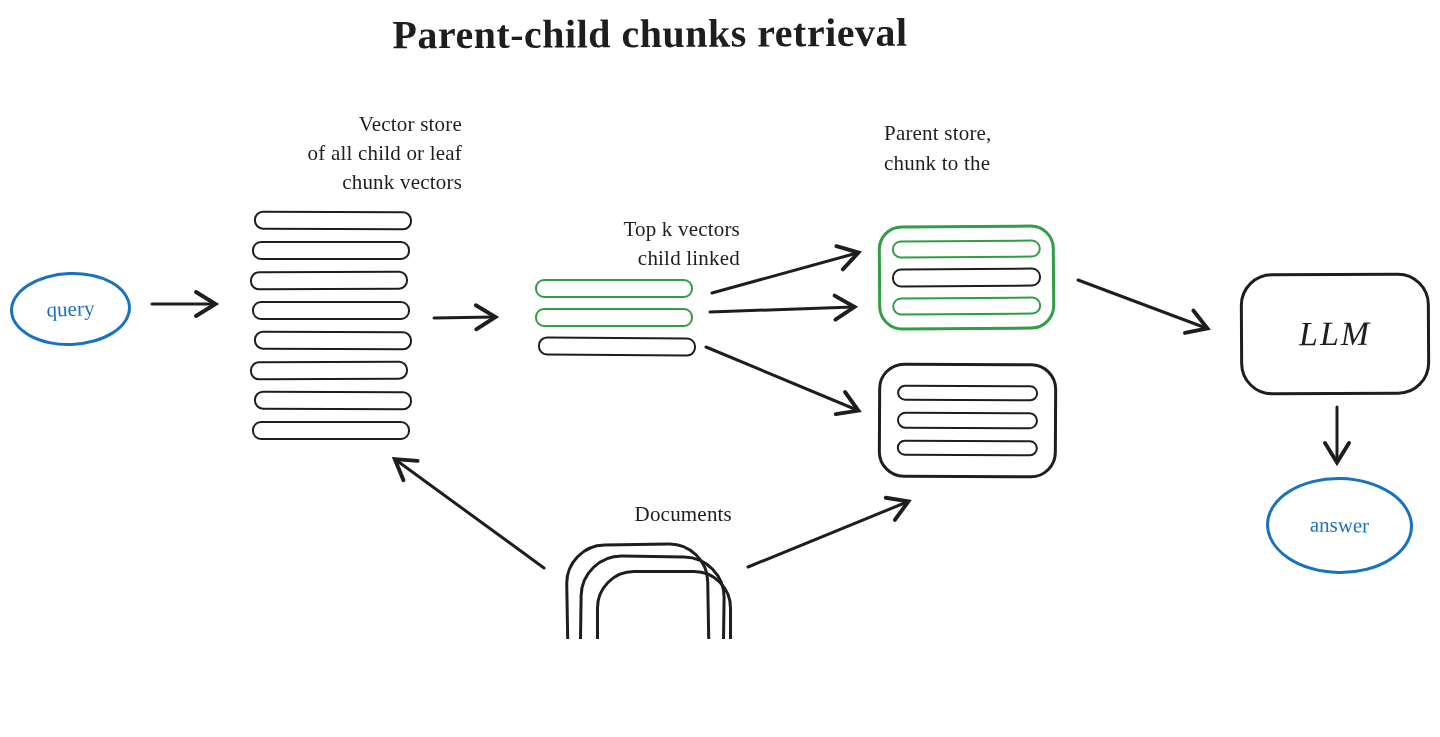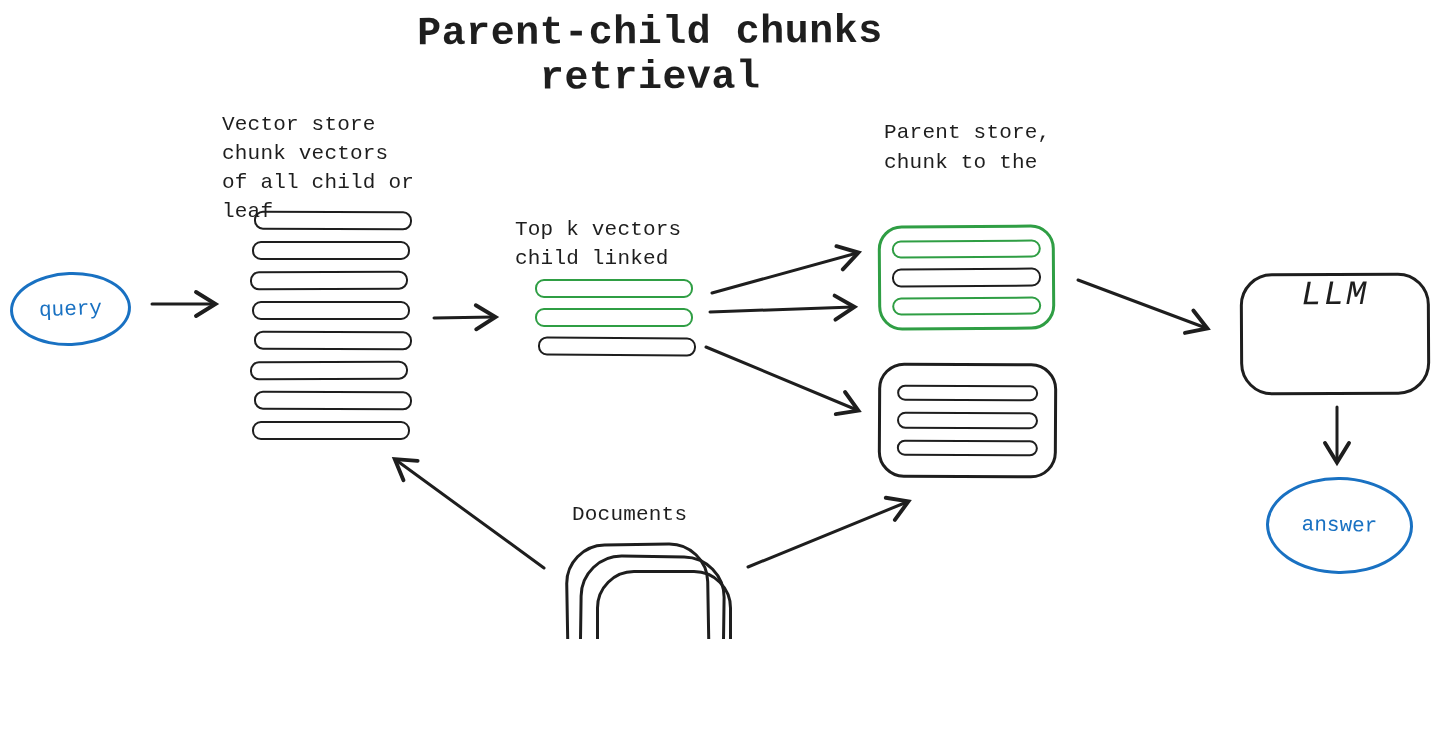--- a/index.html
+++ b/index.html
@@ -2,32 +2,32 @@
 <html style="--ink: #1e1e1e; --green: #2f9e44; --blue: #1971c2; --bg: #ffffff;"><head>
 <meta charset="utf-8">
 <style>
   :root{
     --ink:#1e1e1e; --green:#2f9e44; --blue:#1971c2; --bg:#ffffff;
   }
   *{box-sizing:border-box; margin:0; padding:0;}
   body{background:#fff;}
   .canvas{
     position:relative; width:1440px; height:639px; background:var(--bg);
-    font-family:Liberation Mono, monospace; color:var(--ink); overflow:hidden;padding-left:16px;
+    font-family:Liberation Serif, serif; color:var(--ink); overflow:hidden;padding-left:16px;
   }
   .arrows{position:absolute; left:0; top:0; width:1440px; height:737px; pointer-events:none;}
   .arrows path{stroke:var(--ink); stroke-width:3; fill:none; stroke-linecap:round;}
 
   .title{
     position:absolute; left:300px; top:10px; width:700px; text-align:center;
     font-size:40px; font-weight:bold; letter-spacing:0.5px; transform:rotate(-0.3deg);
   }
 
   .label{font-size:21px; line-height:29px; letter-spacing:0.2px;}
-  .label.center{text-align:left;}
+  .label.center{text-align:right;}
 
   .vs-label{position:absolute; left:222px; top:110px; width:240px;}
   .topk-label{position:absolute; left:515px; top:215px; width:225px;}
   .parent-label{position:absolute; left:884px; top:118px; width:280px; line-height:30px;}
   .docs-label{position:absolute; left:572px; top:500px; width:160px;}
 
   .bar{
     height:19px; border:2.5px solid var(--ink); border-radius:9px; background:transparent;
   }
   .bar.green{border-color:var(--green);}
@@ -64,21 +64,21 @@
     position:absolute; border:3px solid var(--blue); border-radius:50%;
     display:flex; align-items:center; justify-content:center;
     color:var(--blue); font-size:21px; background:transparent;
   }
   .query-node{left:10px; top:272px; width:121px; height:74px; transform:rotate(-2deg);}
   .answer-node{left:1266px; top:477px; width:147px; height:97px; transform:rotate(1deg);}
 
   .llm-box{
     position:absolute; left:1240px; top:273px; width:190px; height:122px;
     border:3.5px solid var(--ink); border-radius:32px;
-    display:flex; justify-content:center;
+    display:flex; align-items:center; justify-content:center;
     font-size:34px; font-style:italic; letter-spacing:2px; background:transparent;
     transform:rotate(-0.3deg);
   }
 
   .doc{
     position:absolute; border:3px solid var(--ink); background:transparent;
   }
   .doc.d1{left:566px; top:543px; width:144px; height:168px; border-radius:40px; transform:rotate(-1deg);}
   .doc.d2{left:579px; top:555px; width:146px; height:170px; border-radius:42px; transform:rotate(0.8deg);}
   .doc.d3{left:596px; top:570px; width:136px; height:160px; border-radius:38px;}
@@ -106,22 +106,22 @@
   </svg>
 
   <h1 class="title">Parent-child chunks retrieval</h1>
 
   <div class="ellipse query-node">
     <span>query</span>
   </div>
 
   <div class="label center vs-label">
     <div>Vector store</div>
+    <div>of all child or leaf</div>
     <div>chunk vectors</div>
-    <div>of all child or leaf</div>
   </div>
 
   <div class="vs-stack">
     <div class="bar ink"></div>
     <div class="bar ink"></div>
     <div class="bar ink"></div>
     <div class="bar ink"></div>
     <div class="bar ink"></div>
     <div class="bar ink"></div>
     <div class="bar ink"></div>

